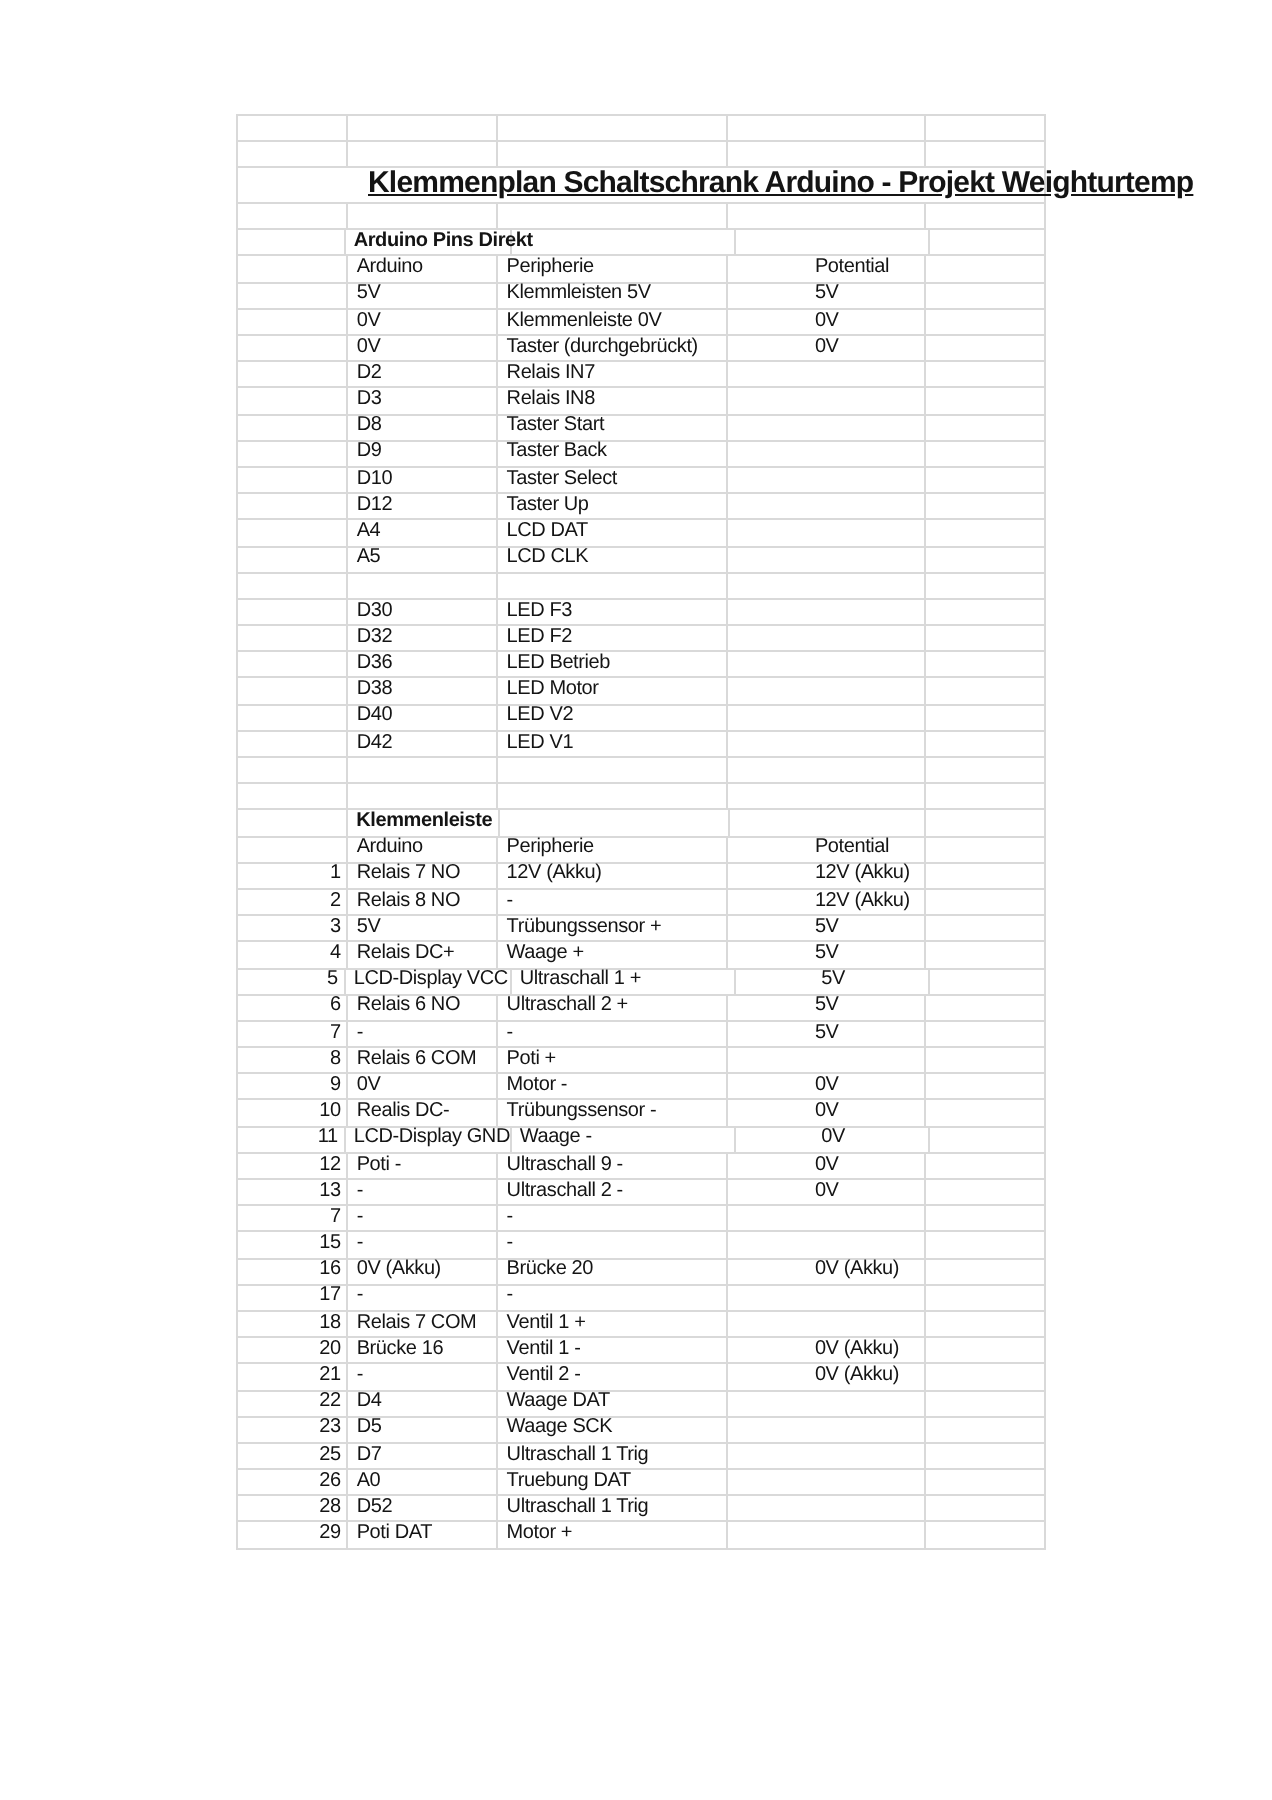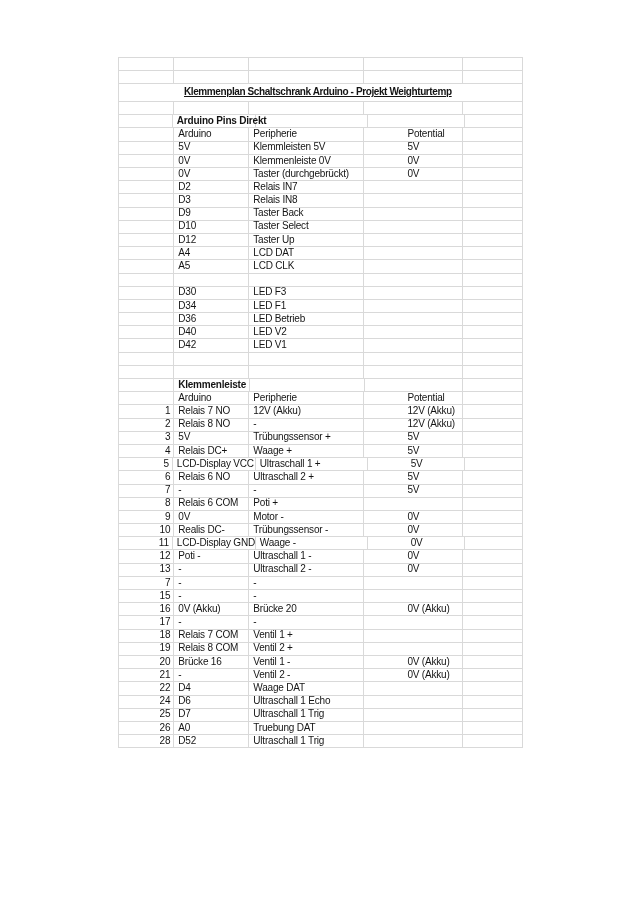--- a/index.html
+++ b/index.html
@@ -37,21 +37,21 @@
   .c2{width:128px;}
   .c3{width:66px;margin-left:39px;}
   .c4{width:66px;}
   .row.header .cell{}
   .row.section .c1{font-weight:bold;}
   .title-cell{
     width:404px;box-sizing:border-box;
     border-right:1px solid var(--grid);
     display:flex;align-items:flex-end;
     padding:0 3px 2px 65px;
-    font-weight:bold;font-size:10px;line-height:14px;letter-spacing:-0.4px;
+    font-weight:bold;font-size:15px;line-height:14px;letter-spacing:-0.4px;
     text-decoration:underline;white-space:nowrap;
   }
 </style>
 </head>
 <body>
 
 <div class="sheet">
     <div class="row blank">
       <div class="cell c0"></div>
       <div class="cell c1"></div>
@@ -120,20 +120,27 @@
     </div>
     <div class="row data">
       <div class="cell c0"></div>
       <div class="cell c1">D3</div>
       <div class="cell c2">Relais IN8</div>
       <div class="cell c3"></div>
       <div class="cell c4"></div>
     </div>
     <div class="row data">
       <div class="cell c0"></div>
+      <div class="cell c1">D8</div>
+      <div class="cell c2">Taster Start</div>
+      <div class="cell c3"></div>
+      <div class="cell c4"></div>
+    </div>
+    <div class="row data">
+      <div class="cell c0"></div>
       <div class="cell c1">D9</div>
       <div class="cell c2">Taster Back</div>
       <div class="cell c3"></div>
       <div class="cell c4"></div>
     </div>
     <div class="row data">
       <div class="cell c0"></div>
       <div class="cell c1">D10</div>
       <div class="cell c2">Taster Select</div>
       <div class="cell c3"></div>
@@ -169,29 +176,36 @@
     </div>
     <div class="row data">
       <div class="cell c0"></div>
       <div class="cell c1">D30</div>
       <div class="cell c2">LED F3</div>
       <div class="cell c3"></div>
       <div class="cell c4"></div>
     </div>
     <div class="row data">
       <div class="cell c0"></div>
-      <div class="cell c1">D34</div>
-      <div class="cell c2">LED F1</div>
+      <div class="cell c1">D32</div>
+      <div class="cell c2">LED F2</div>
       <div class="cell c3"></div>
       <div class="cell c4"></div>
     </div>
     <div class="row data">
       <div class="cell c0"></div>
       <div class="cell c1">D36</div>
       <div class="cell c2">LED Betrieb</div>
+      <div class="cell c3"></div>
+      <div class="cell c4"></div>
+    </div>
+    <div class="row data">
+      <div class="cell c0"></div>
+      <div class="cell c1">D38</div>
+      <div class="cell c2">LED Motor</div>
       <div class="cell c3"></div>
       <div class="cell c4"></div>
     </div>
     <div class="row data">
       <div class="cell c0"></div>
       <div class="cell c1">D40</div>
       <div class="cell c2">LED V2</div>
       <div class="cell c3"></div>
       <div class="cell c4"></div>
     </div>
@@ -303,21 +317,21 @@
     <div class="row data">
       <div class="cell c0">11</div>
       <div class="cell c1">LCD-Display GND</div>
       <div class="cell c2">Waage -</div>
       <div class="cell c3">0V</div>
       <div class="cell c4"></div>
     </div>
     <div class="row data">
       <div class="cell c0">12</div>
       <div class="cell c1">Poti -</div>
-      <div class="cell c2">Ultraschall 1 -</div>
+      <div class="cell c2">Ultraschall 9 -</div>
       <div class="cell c3">0V</div>
       <div class="cell c4"></div>
     </div>
     <div class="row data">
       <div class="cell c0">13</div>
       <div class="cell c1">-</div>
       <div class="cell c2">Ultraschall 2 -</div>
       <div class="cell c3">0V</div>
       <div class="cell c4"></div>
     </div>
@@ -350,27 +364,20 @@
       <div class="cell c4"></div>
     </div>
     <div class="row data">
       <div class="cell c0">18</div>
       <div class="cell c1">Relais 7 COM</div>
       <div class="cell c2">Ventil 1 +</div>
       <div class="cell c3"></div>
       <div class="cell c4"></div>
     </div>
     <div class="row data">
-      <div class="cell c0">19</div>
-      <div class="cell c1">Relais 8 COM</div>
-      <div class="cell c2">Ventil 2 +</div>
-      <div class="cell c3"></div>
-      <div class="cell c4"></div>
-    </div>
-    <div class="row data">
       <div class="cell c0">20</div>
       <div class="cell c1">Brücke 16</div>
       <div class="cell c2">Ventil 1 -</div>
       <div class="cell c3">0V (Akku)</div>
       <div class="cell c4"></div>
     </div>
     <div class="row data">
       <div class="cell c0">21</div>
       <div class="cell c1">-</div>
       <div class="cell c2">Ventil 2 -</div>
@@ -378,23 +385,23 @@
       <div class="cell c4"></div>
     </div>
     <div class="row data">
       <div class="cell c0">22</div>
       <div class="cell c1">D4</div>
       <div class="cell c2">Waage DAT</div>
       <div class="cell c3"></div>
       <div class="cell c4"></div>
     </div>
     <div class="row data">
-      <div class="cell c0">24</div>
-      <div class="cell c1">D6</div>
-      <div class="cell c2">Ultraschall 1 Echo</div>
+      <div class="cell c0">23</div>
+      <div class="cell c1">D5</div>
+      <div class="cell c2">Waage SCK</div>
       <div class="cell c3"></div>
       <div class="cell c4"></div>
     </div>
     <div class="row data">
       <div class="cell c0">25</div>
       <div class="cell c1">D7</div>
       <div class="cell c2">Ultraschall 1 Trig</div>
       <div class="cell c3"></div>
       <div class="cell c4"></div>
     </div>
@@ -405,13 +412,20 @@
       <div class="cell c3"></div>
       <div class="cell c4"></div>
     </div>
     <div class="row data">
       <div class="cell c0">28</div>
       <div class="cell c1">D52</div>
       <div class="cell c2">Ultraschall 1 Trig</div>
       <div class="cell c3"></div>
       <div class="cell c4"></div>
     </div>
+    <div class="row data">
+      <div class="cell c0">29</div>
+      <div class="cell c1">Poti DAT</div>
+      <div class="cell c2">Motor +</div>
+      <div class="cell c3"></div>
+      <div class="cell c4"></div>
+    </div>
   </div>
 
 </body></html>

